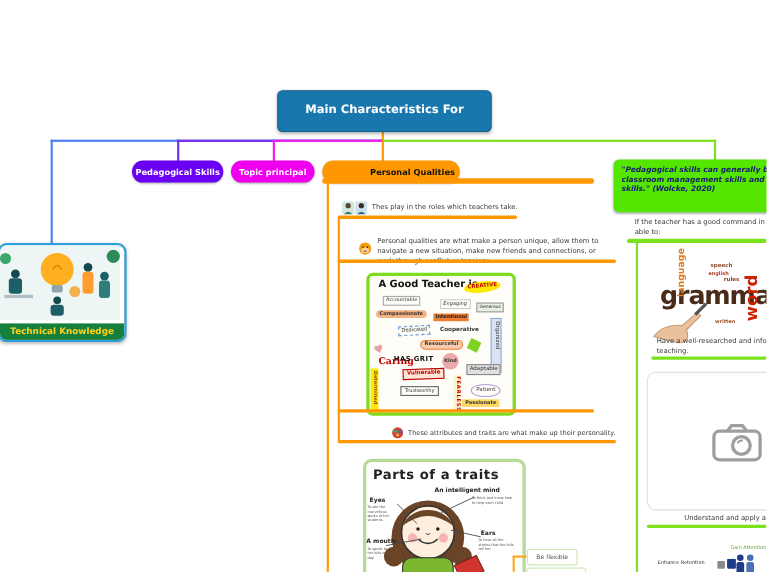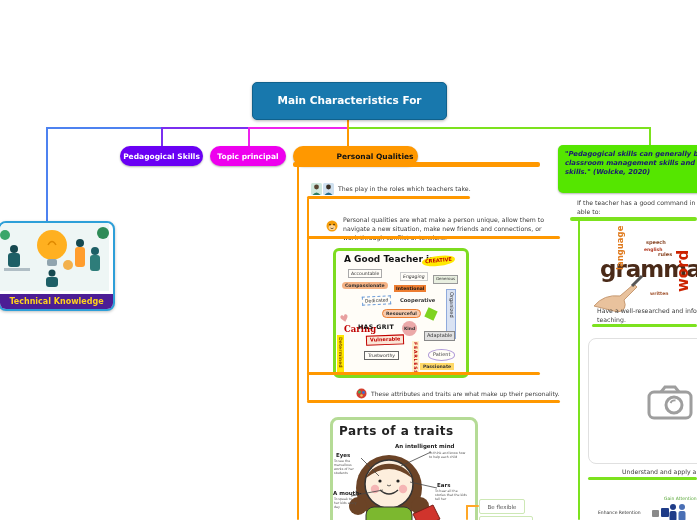--- a/index.html
+++ b/index.html
@@ -18,21 +18,21 @@
     border-radius:5px;padding:5px 7px;color:#191970;font-weight:bold;font-style:italic;
     font-size:6.8px;line-height:1.35;box-shadow:0 1px 2px rgba(0,0,0,.3);}
   .quote-box span{display:block;white-space:nowrap;overflow:hidden;}
   .note{position:absolute;color:#3a3a3a;font-size:6.2px;line-height:1.45;}
   .nowrap{white-space:nowrap;}
   .obar{position:absolute;background:#ff9800;border-radius:2px;}
   .gbar{position:absolute;background:#7ce21e;border-radius:2px;}
   
   .tk-box{position:absolute;left:-2px;top:221px;width:113px;height:86px;background:#fff;
     border:2px solid #2d9fd8;border-radius:8px;overflow:hidden;box-shadow:0 1px 3px rgba(0,0,0,.25);}
-  .tk-strip{position:absolute;left:0;bottom:0;width:100%;height:15px;background:#4c1d95;
+  .tk-strip{position:absolute;left:0;bottom:0;width:100%;height:15px;background:#15803d;
     display:flex;align-items:center;justify-content:center;}
   .tk-label{color:#ffd21e;font-weight:bold;font-size:8px;white-space:nowrap;}
   
   .poster1{position:absolute;left:333px;top:248px;width:130px;height:124px;background:#fffdf8;
     border:3px solid #7ddc1f;border-radius:6px;overflow:hidden;}
   .poster1-title{position:absolute;left:8px;top:3px;font-size:9px;font-weight:bold;color:#111;}
   .w{position:absolute;font-size:4.6px;color:#333;line-height:1.15;white-space:nowrap;}
   .w0{left:86px;top:5px;background:#ffe900;color:#c00000;font-weight:bold;padding:2px 3px;
       transform:rotate(-5deg);border-radius:50% 40% 55% 45%;font-size:5px;}
   .w1{left:12px;top:18px;border:1px solid #aaa;padding:1px 2px;}

